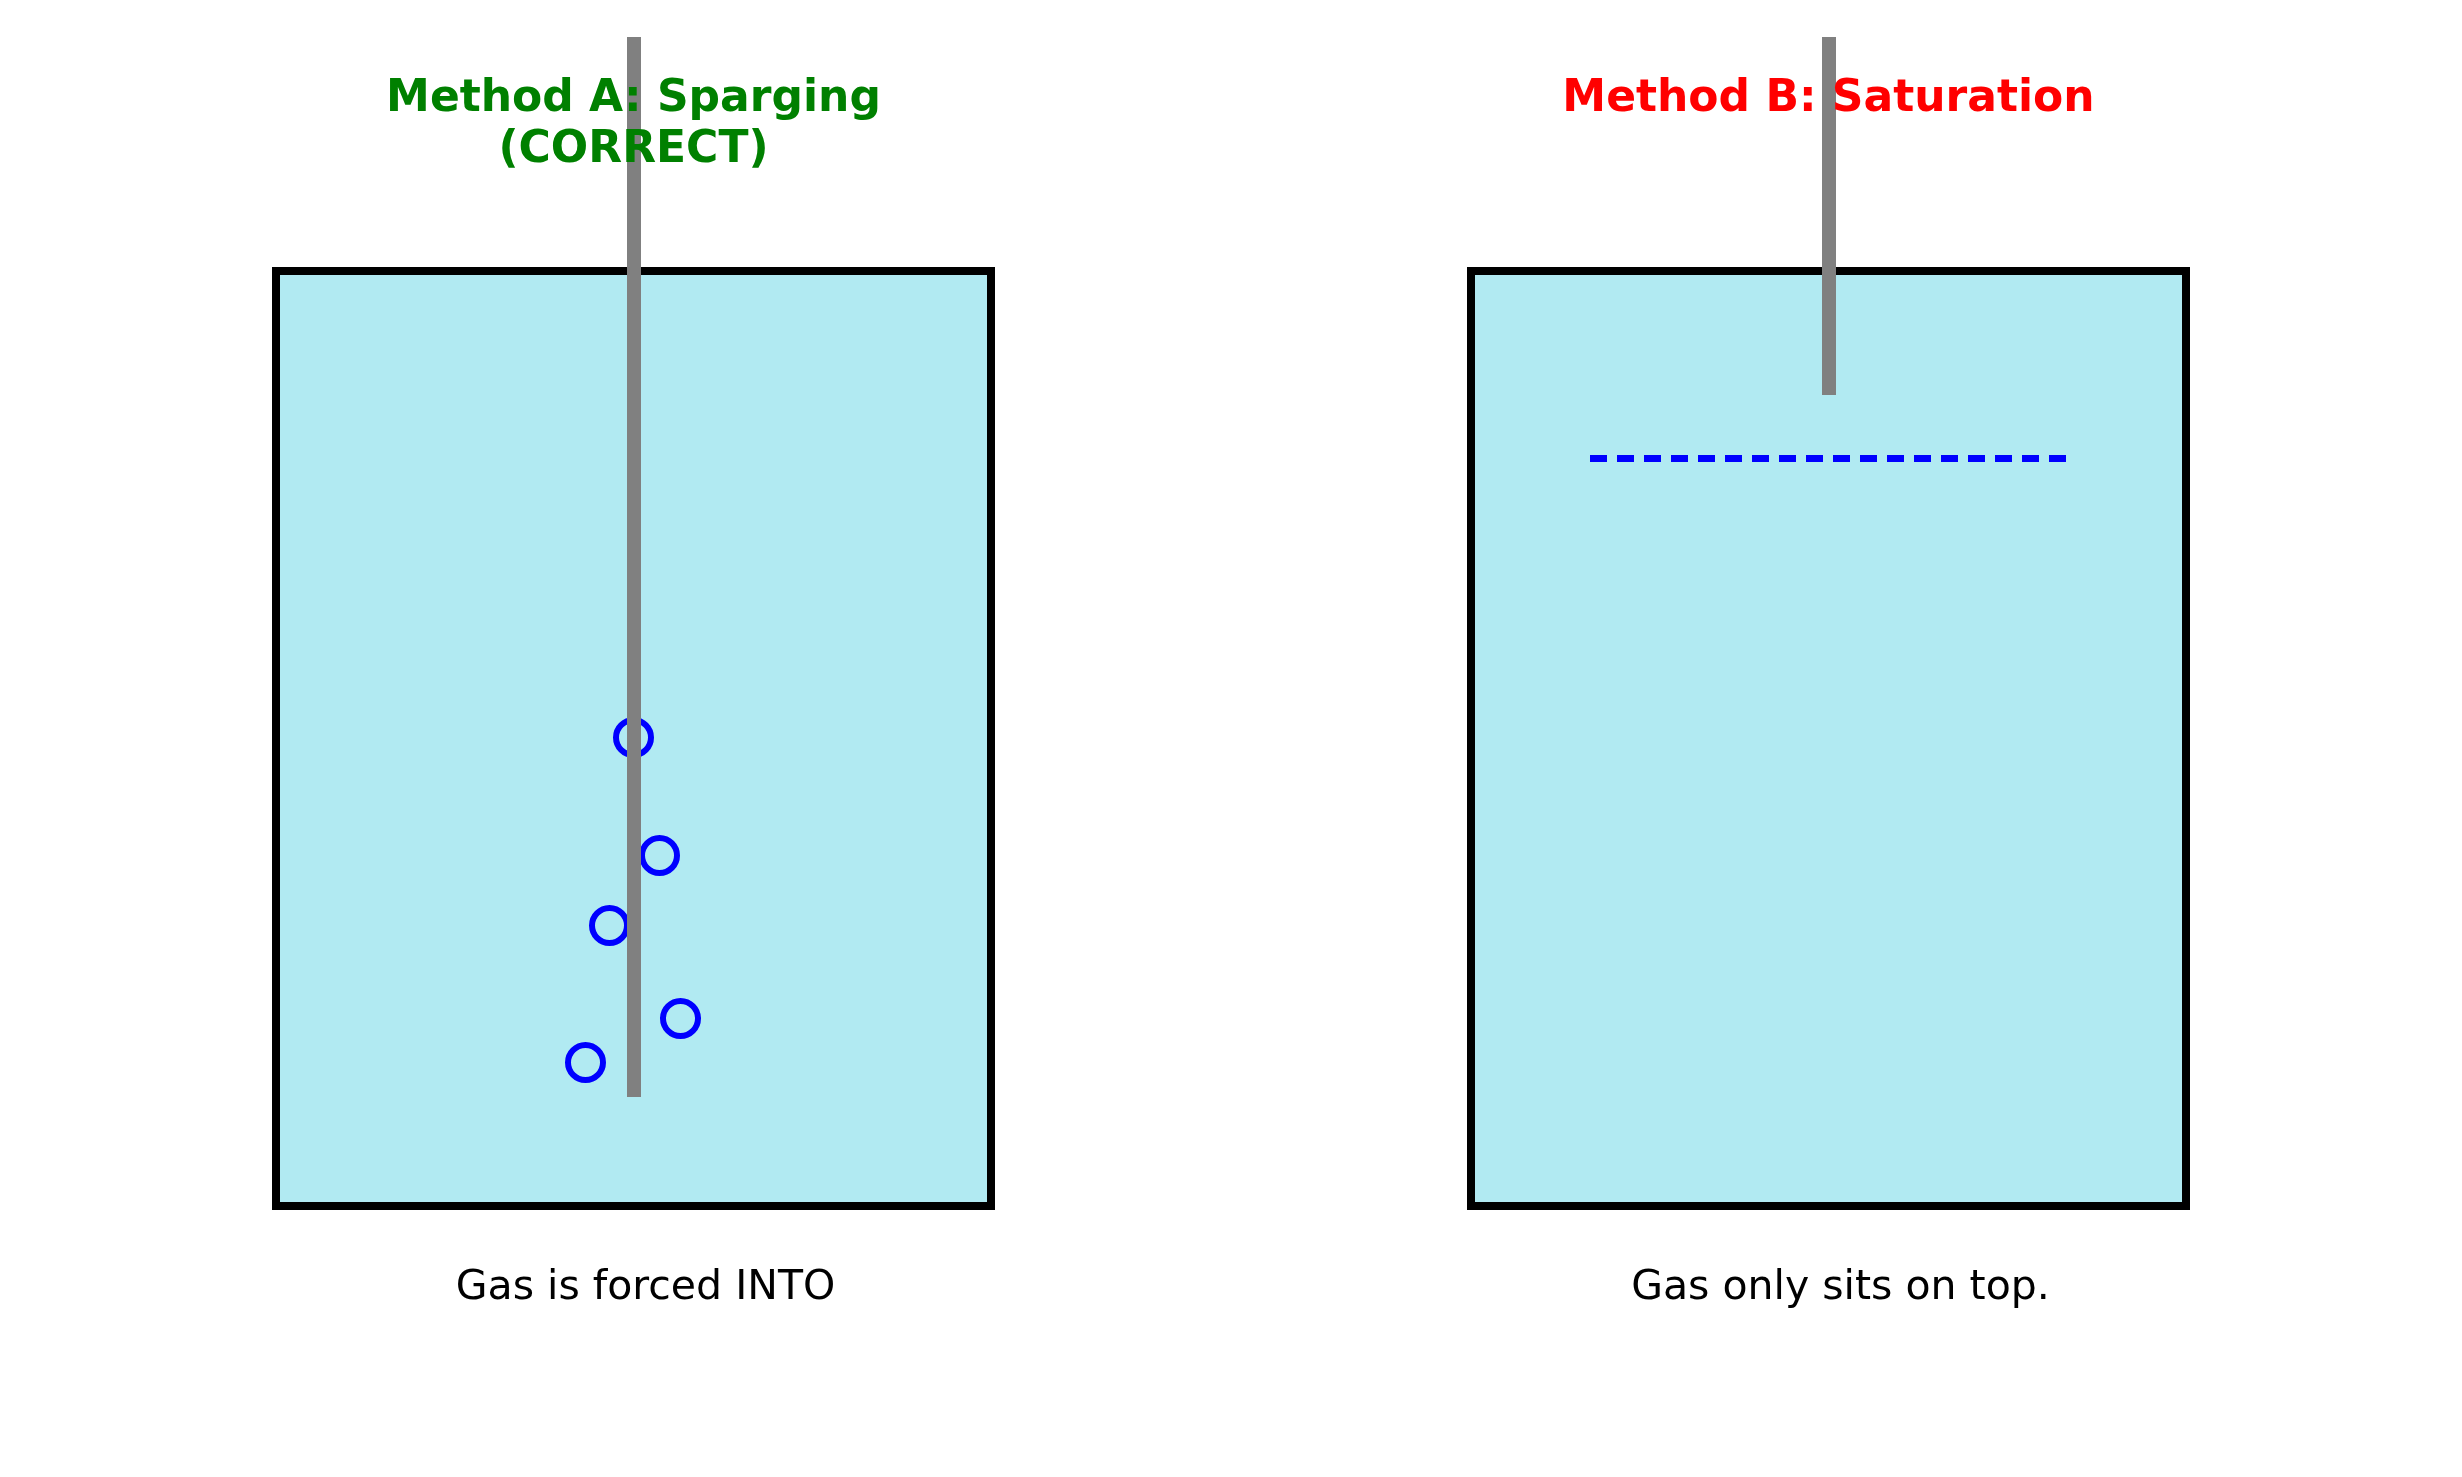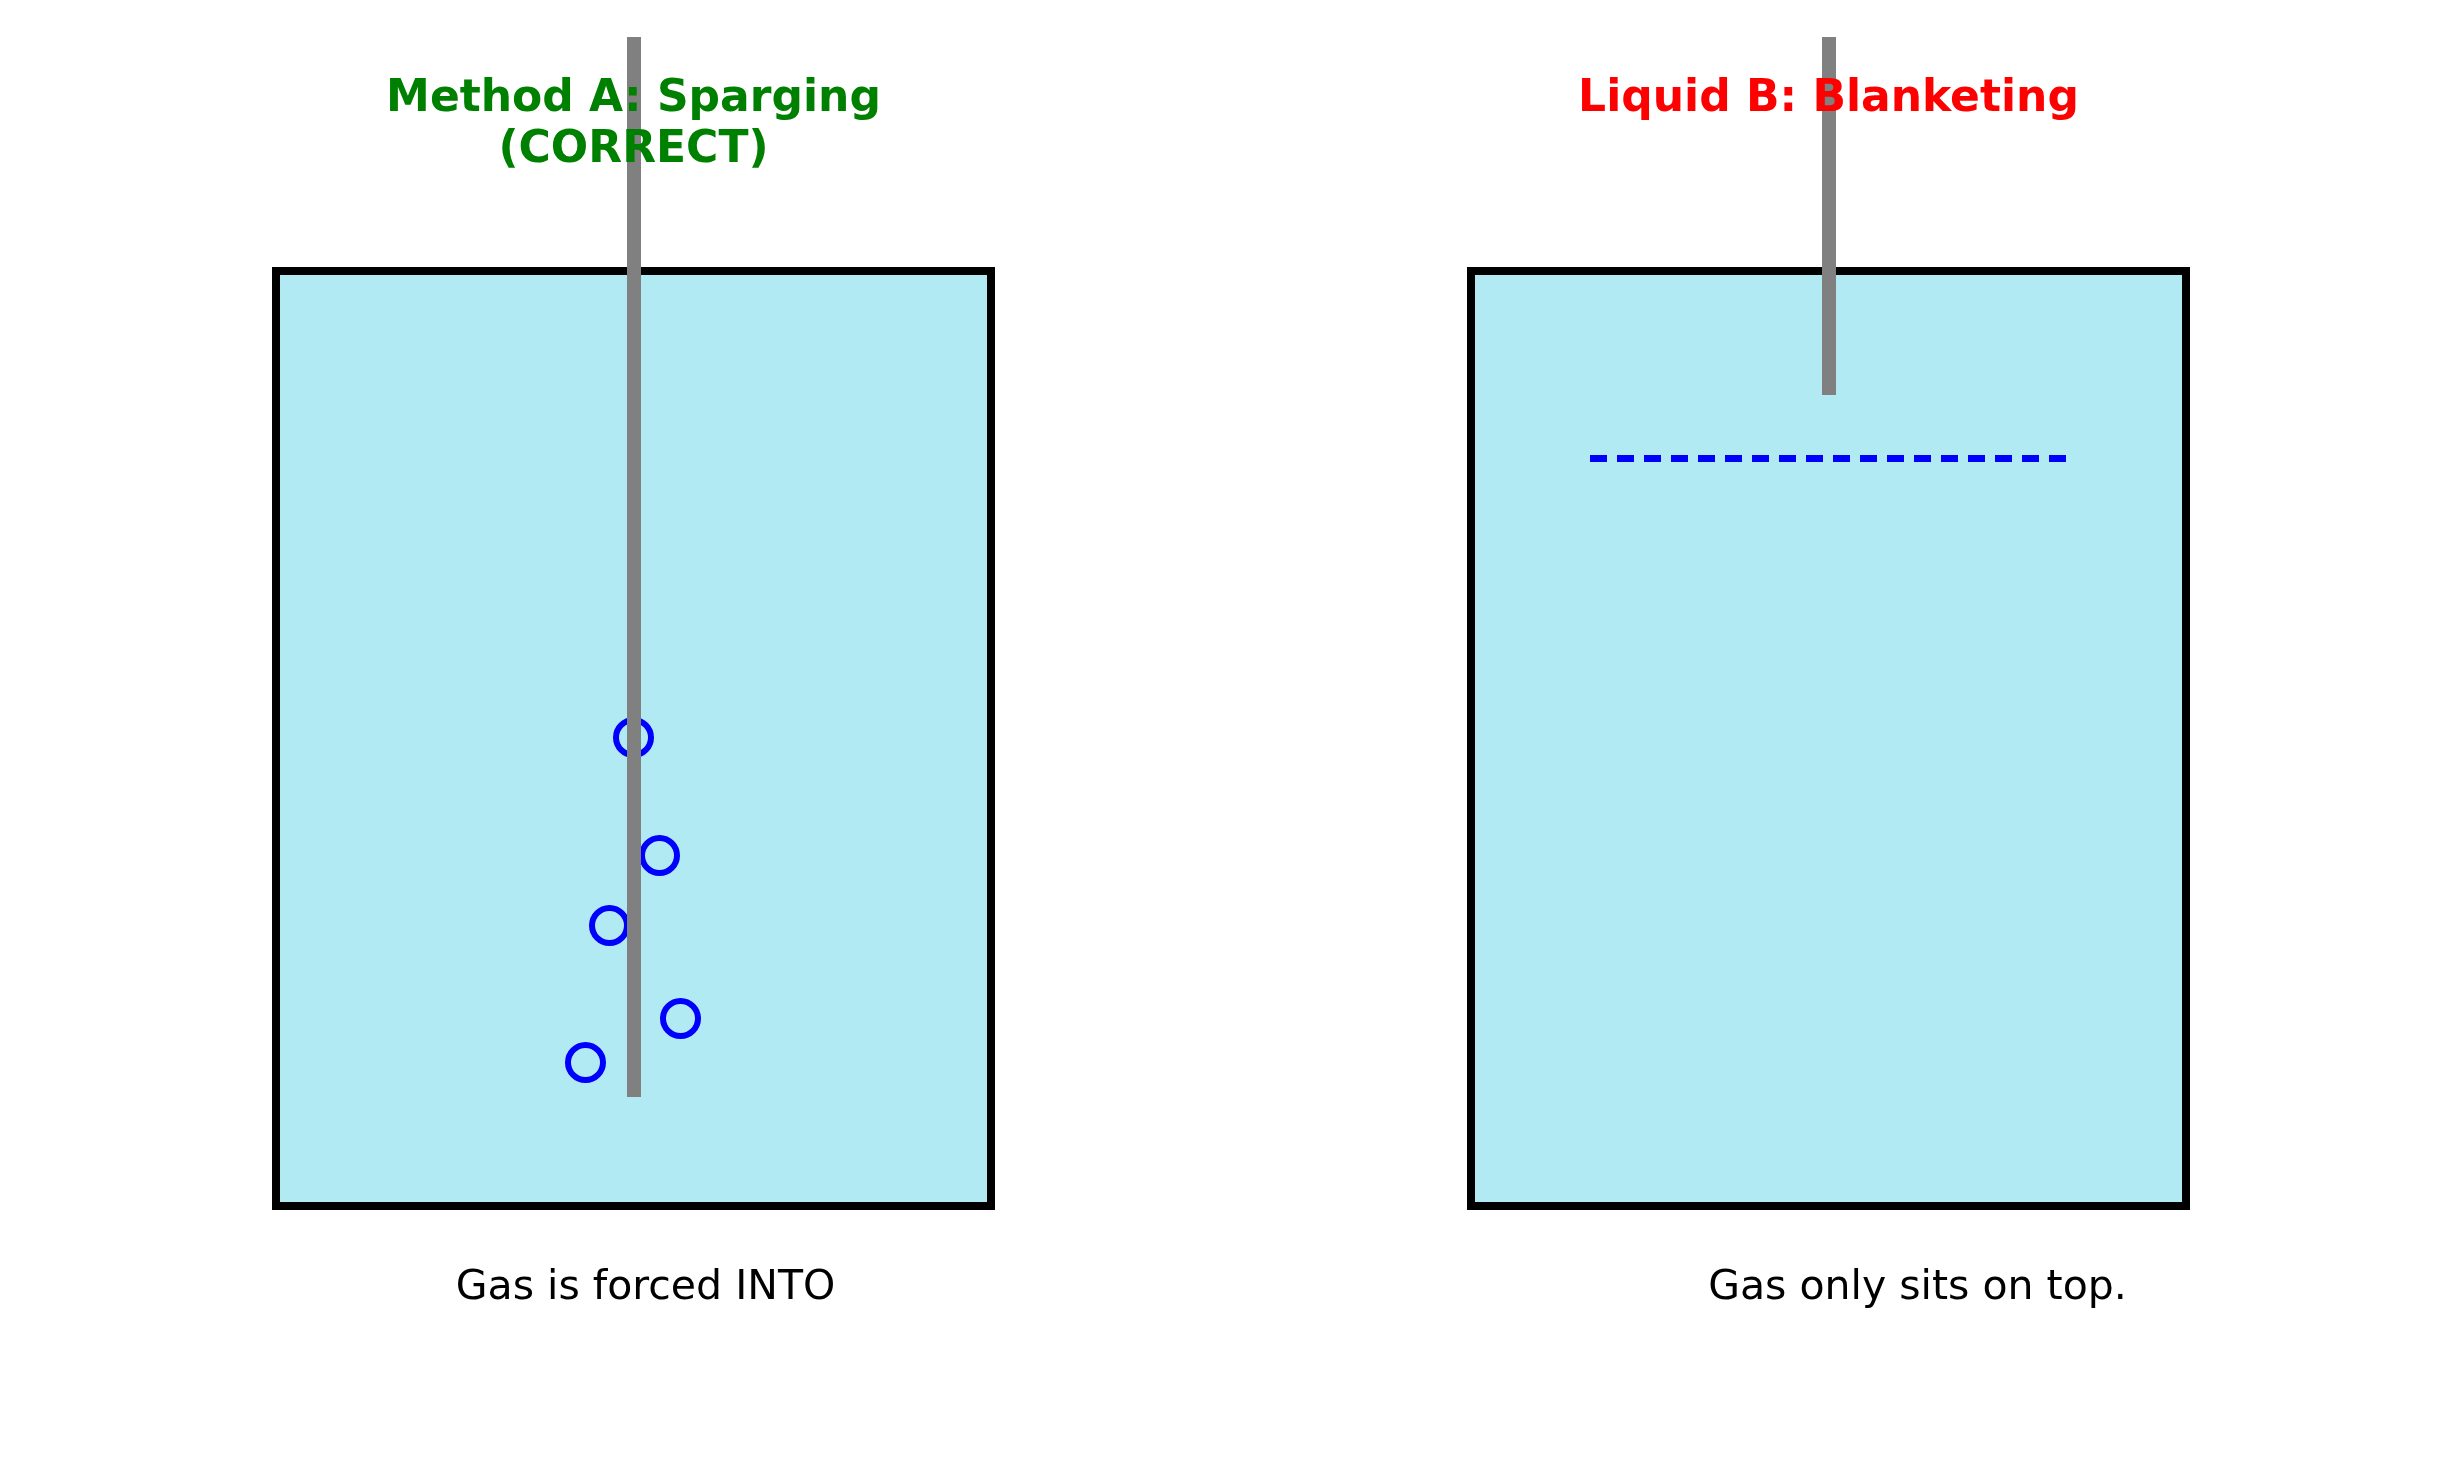--- a/index.html
+++ b/index.html
@@ -81,24 +81,24 @@
     </p>
   <div class="bubble" style="left: 613px; top: 717px; width: 41px; height: 41px; border-width: 6.6px; border-color: rgb(0, 0, 255);"></div>
       <div class="bubble" style="left: 639px; top: 835px; width: 41px; height: 41px; border-width: 6.6px; border-color: rgb(0, 0, 255);"></div>
       <div class="bubble" style="left: 589px; top: 905px; width: 41px; height: 41px; border-width: 6.6px; border-color: rgb(0, 0, 255);"></div>
       <div class="bubble" style="left: 660px; top: 998px; width: 41px; height: 41px; border-width: 6.6px; border-color: rgb(0, 0, 255);"></div>
       <div class="bubble" style="left: 565px; top: 1042px; width: 41px; height: 41px; border-width: 6.6px; border-color: rgb(0, 0, 255);"></div>
     </section>
 
   <section>
     <h2 class="title" style="left: 1295px; color: rgb(255, 0, 0);">
-      <span class="tline">Liquid B: Blanketing</span>
+      <span class="tline">Method B: Saturation</span>
     </h2>
     <div class="container-rect" style="left: 1467px; top: 267px; width: 723px; height: 943px; background: rgb(177, 234, 242); border-color: rgb(0, 0, 0); border-width: 8.2px;"></div>
     <div class="tube" style="left: 1822px; top: 37px; width: 14px; height: 358px; background: rgb(128, 128, 128);"></div>
     <div class="gas-layer-line" style="left: 1590px; top: 455px; width: 479px; height: 7.4px; background: repeating-linear-gradient(to right, rgb(0, 0, 255) 0px, rgb(0, 0, 255) 17px, transparent 17px, transparent 27px);"></div>
-    <p class="caption" style="left: 1372px;">
+    <p class="caption" style="left: 1295px;">
       <span class="cline">Gas only sits on top.</span>
     </p>
   </section>
 
 </div>
 
 
 </body></html>

